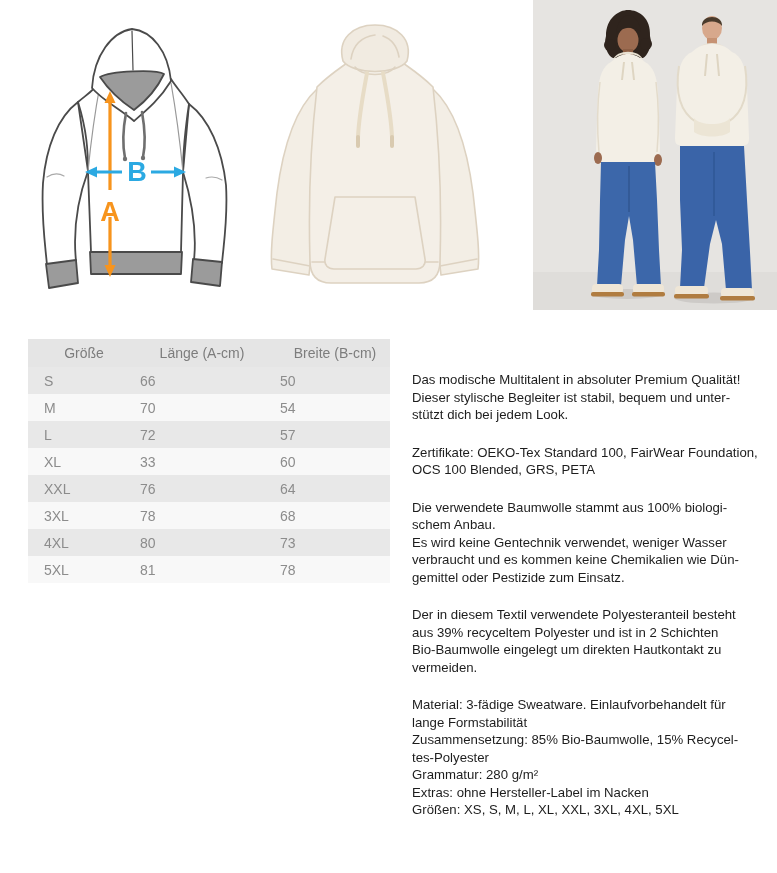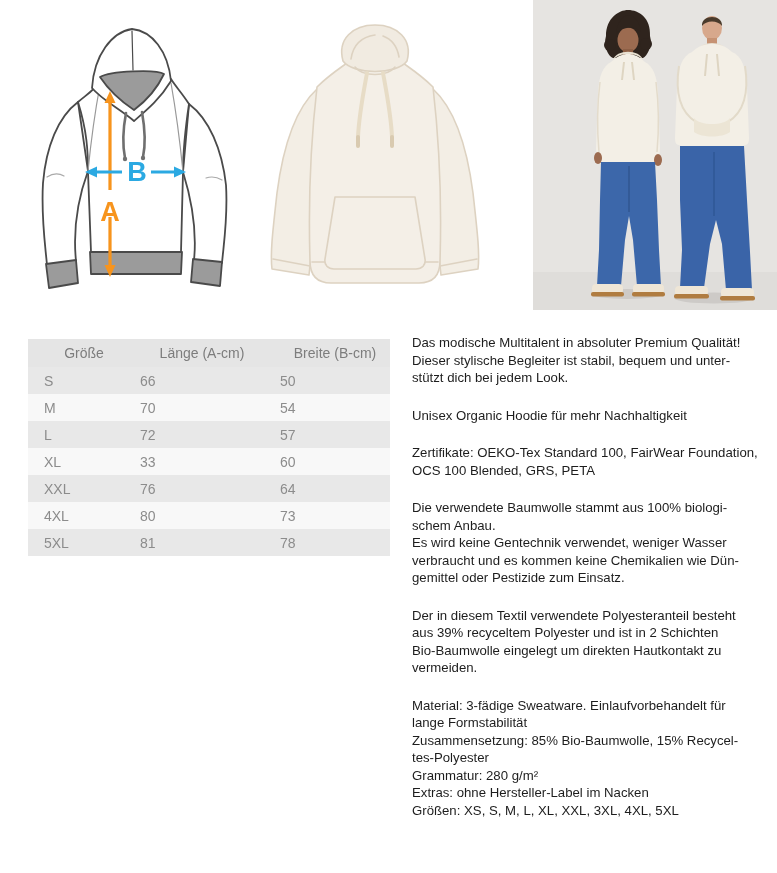--- a/index.html
+++ b/index.html
@@ -16,21 +16,21 @@
   .size-table td {
     height:27px; color:#8c8c8c; font-size:14px; text-align:left;
     padding:0 0 0 16px; vertical-align:middle;
   }
   .size-table tbody tr:nth-child(odd)  { background:#e8e8e8; }
   .size-table tbody tr:nth-child(even) { background:#f8f8f8; }
 
   .tolerance-note { font-size:13.8px; color:#1d1d1d; }
 
   
-  .description { width:356px; }
+  .description { width:356px;margin-top:37px; }
   .description p {
     margin:0 0 20px 0; font-size:13.2px; line-height:17.5px; color:#1d1d1d;
     white-space:pre-line;
   }
   .description p:last-child { margin-bottom:0; }
 
   svg text { font-family:"Liberation Sans", sans-serif; font-weight:700; }
 </style>
 </head>
 <body>
@@ -179,38 +179,42 @@
           <td>XL</td>
           <td>33</td>
           <td>60</td>
         </tr>
         <tr>
           <td>XXL</td>
           <td>76</td>
           <td>64</td>
         </tr>
         <tr>
+          <td>3XL</td>
+          <td>78</td>
+          <td>68</td>
+        </tr>
+        <tr>
           <td>4XL</td>
           <td>80</td>
           <td>73</td>
         </tr>
         <tr>
           <td>5XL</td>
           <td>81</td>
           <td>78</td>
         </tr>
       </tbody>
   </table>
 
 
   <div class="description abs" style="left:412px;top:334px">
       <p>Das modische Multitalent in absoluter Premium Qualität!
 Dieser stylische Begleiter ist stabil, bequem und unter-
 stützt dich bei jedem Look.</p>
-      <p>Unisex Organic Hoodie für mehr Nachhaltigkeit</p>
       <p>Zertifikate: OEKO-Tex Standard 100, FairWear Foundation,
 OCS 100 Blended, GRS, PETA</p>
       <p>Die verwendete Baumwolle stammt aus 100% biologi-
 schem Anbau.
 Es wird keine Gentechnik verwendet, weniger Wasser
 verbraucht und es kommen keine Chemikalien wie Dün-
 gemittel oder Pestizide zum Einsatz.</p>
       <p>Der in diesem Textil verwendete Polyesteranteil besteht
 aus 39% recyceltem Polyester und ist in 2 Schichten
 Bio-Baumwolle eingelegt um direkten Hautkontakt zu

